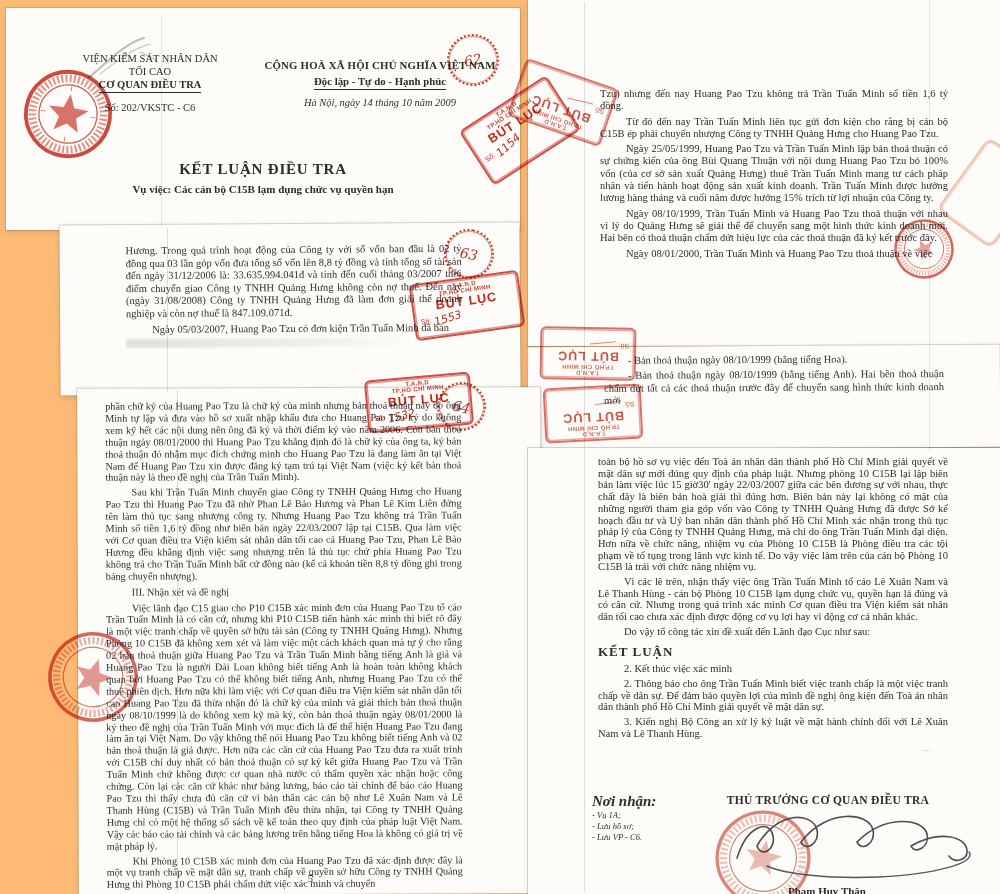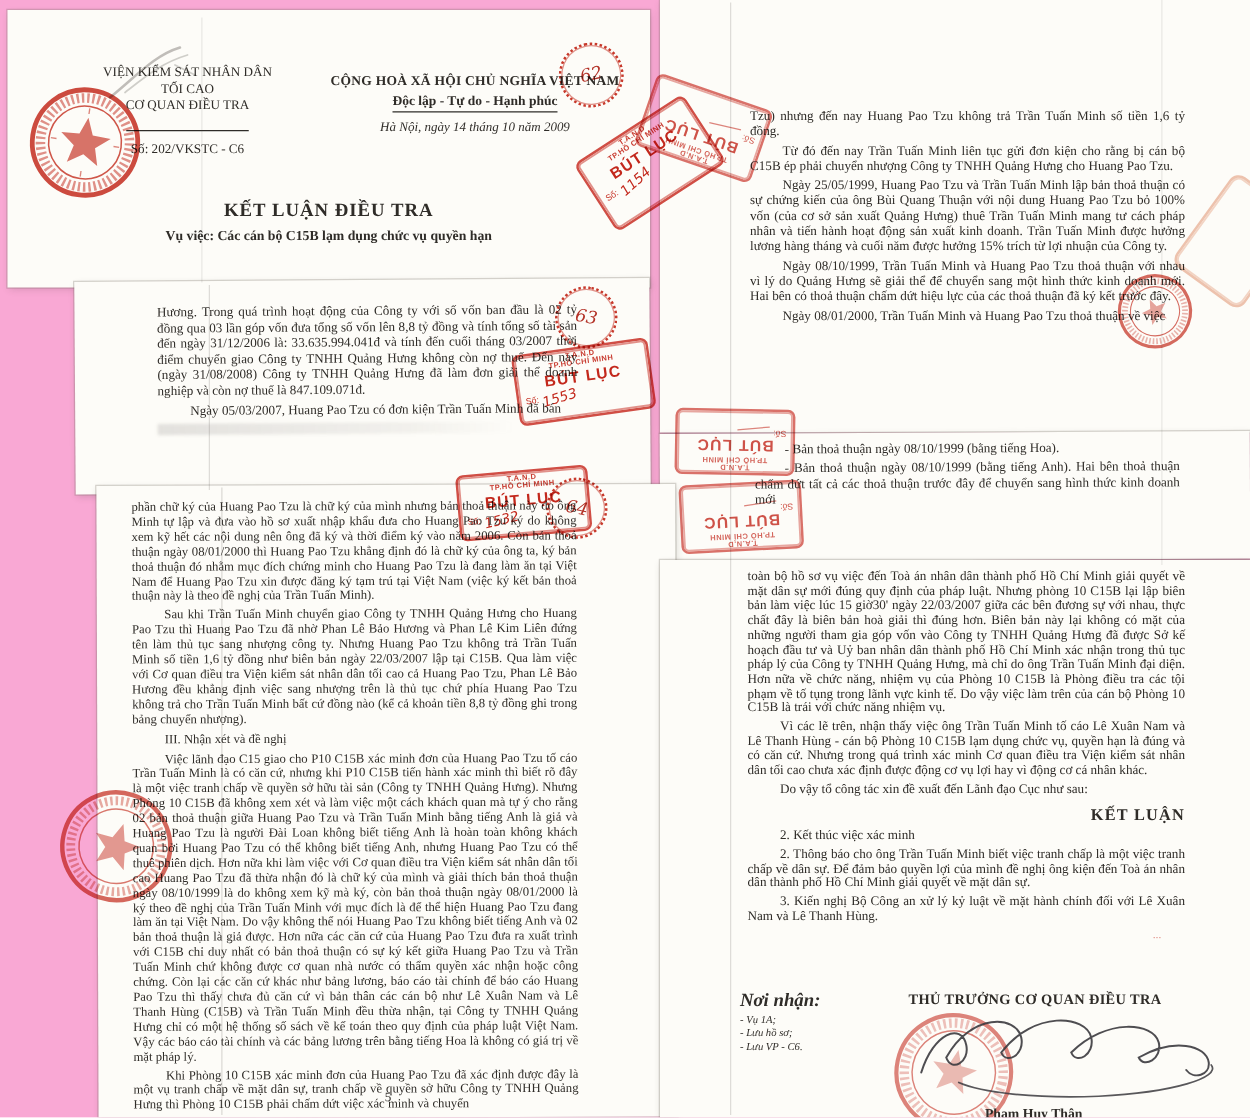--- a/index.html
+++ b/index.html
@@ -1,49 +1,49 @@
 <!DOCTYPE html>
 <html><head>
 <meta charset="utf-8">
 <style>
   html,body{margin:0;padding:0;background:#ffffff;}
-  .canvas{position:relative;width:1000px;height:894px;background:#f9a8d4;overflow:hidden;
+  .canvas{position:relative;width:1000px;height:894px;background:#fdba74;overflow:hidden;
           font-family:"Liberation Serif","DejaVu Serif",serif;color:#2f2c28;}
   .page{position:absolute;background:#fdfcf8;
         box-shadow:0 0 0 1px rgba(120,110,100,.28),1px 2px 6px rgba(60,55,50,.18);}
   .page1{left:6px;top:8px;width:514px;height:222px;z-index:1;}
   .page2{left:60px;top:224px;width:460px;height:170px;z-index:2;transform:rotate(-0.4deg);}
   .page3{left:78px;top:388px;width:463px;height:506px;z-index:3;transform:rotate(-0.2deg);}
   .page4{left:528px;top:0;width:472px;height:346px;z-index:1;}
   .page5{left:528px;top:346px;width:472px;height:102px;z-index:2;transform:rotate(-0.3deg);}
   .page6{left:528px;top:448px;width:472px;height:446px;z-index:3;}
   
   .issuer{position:absolute;left:44px;top:44px;width:200px;text-align:center;font-size:10.5px;line-height:13px;}
-  .issuer .u{font-weight:normal;border-bottom:1px solid #2f2c28;display:inline-block;padding-bottom:13px;}
+  .issuer .u{font-weight:bold;border-bottom:1px solid #2f2c28;display:inline-block;padding-bottom:1px;}
   .issuer .num{margin-top:8px;}
   .motto{position:absolute;left:250px;top:50px;width:248px;text-align:center;font-size:10.8px;line-height:14px;}
   .motto .m1{font-weight:bold;letter-spacing:.2px;}
   .motto .m2{font-weight:bold;border-bottom:1px solid #2f2c28;display:inline-block;padding-bottom:1px;margin-top:2px;}
   .motto .dt{font-style:italic;margin-top:6px;font-size:10.4px;}
   .doc-title{position:absolute;left:0;right:0;top:153px;text-align:center;font-weight:bold;font-size:15px;letter-spacing:.8px;}
   .doc-subtitle{position:absolute;left:0;right:0;top:175px;text-align:center;font-weight:bold;font-size:11px;}
   
   .txt p{margin:0 0 3px 0;text-align:justify;text-indent:26px;}
   .txt p.noind{text-indent:0;}
   .p2text{position:absolute;left:66px;top:20px;width:336px;font-size:10.5px;line-height:12.6px;}
   .ghost-line{height:9px;margin-top:3px;background:linear-gradient(90deg,rgba(90,85,80,.16),rgba(90,85,80,.07) 70%,transparent);filter:blur(1.2px);width:85%;}
   .p3text{position:absolute;left:28px;top:12px;width:356px;font-size:10.2px;line-height:11.9px;}
   .p3text .h3{text-indent:26px;margin:4px 0;}
   .page-no{position:absolute;left:0;right:0;bottom:10px;text-align:center;font-size:10.5px;}
   .p4text{position:absolute;left:72px;top:88px;width:348px;font-size:10.5px;line-height:12.3px;}
   .p4text .h2{font-weight:bold;text-indent:26px;margin:4px 0;}
   .p5text{position:absolute;left:76px;top:8px;width:340px;font-size:10.5px;line-height:12.3px;}
   .p5text p{text-indent:24px;}
   .p6text{position:absolute;left:70px;top:8px;width:350px;font-size:10.5px;line-height:11.7px;}
-  .p6text .concl{text-align:right;text-indent:0;font-weight:bold;font-size:13px;letter-spacing:1px;margin:8px 0 6px 0;}
+  .p6text .concl{text-align:left;text-indent:0;font-weight:bold;font-size:13px;letter-spacing:1px;margin:8px 0 6px 0;}
   
   .recipients{position:absolute;left:64px;top:348px;font-size:8.5px;line-height:11px;font-style:italic;}
   .recipients .lbl{font-weight:bold;font-size:15px;margin-bottom:3px;}
   .signer-title{position:absolute;left:150px;top:346px;width:300px;text-align:center;font-weight:bold;font-size:11.5px;letter-spacing:.3px;}
   .signer-name{position:absolute;left:178px;top:420px;width:160px;text-align:right;font-weight:bold;font-size:11px;margin-top:17px;}
   .sig-seal{position:absolute;left:185px;top:360px;width:100px;height:100px;opacity:.62;transform:rotate(12deg);mix-blend-mode:multiply;}
   .sig-ink{position:absolute;left:196px;top:352px;width:266px;height:92px;}
   
   .stamp{position:absolute;z-index:10;mix-blend-mode:multiply;}
   .folio{width:46px;height:46px;border-radius:50%;border:2.5px dotted #c9392c;

